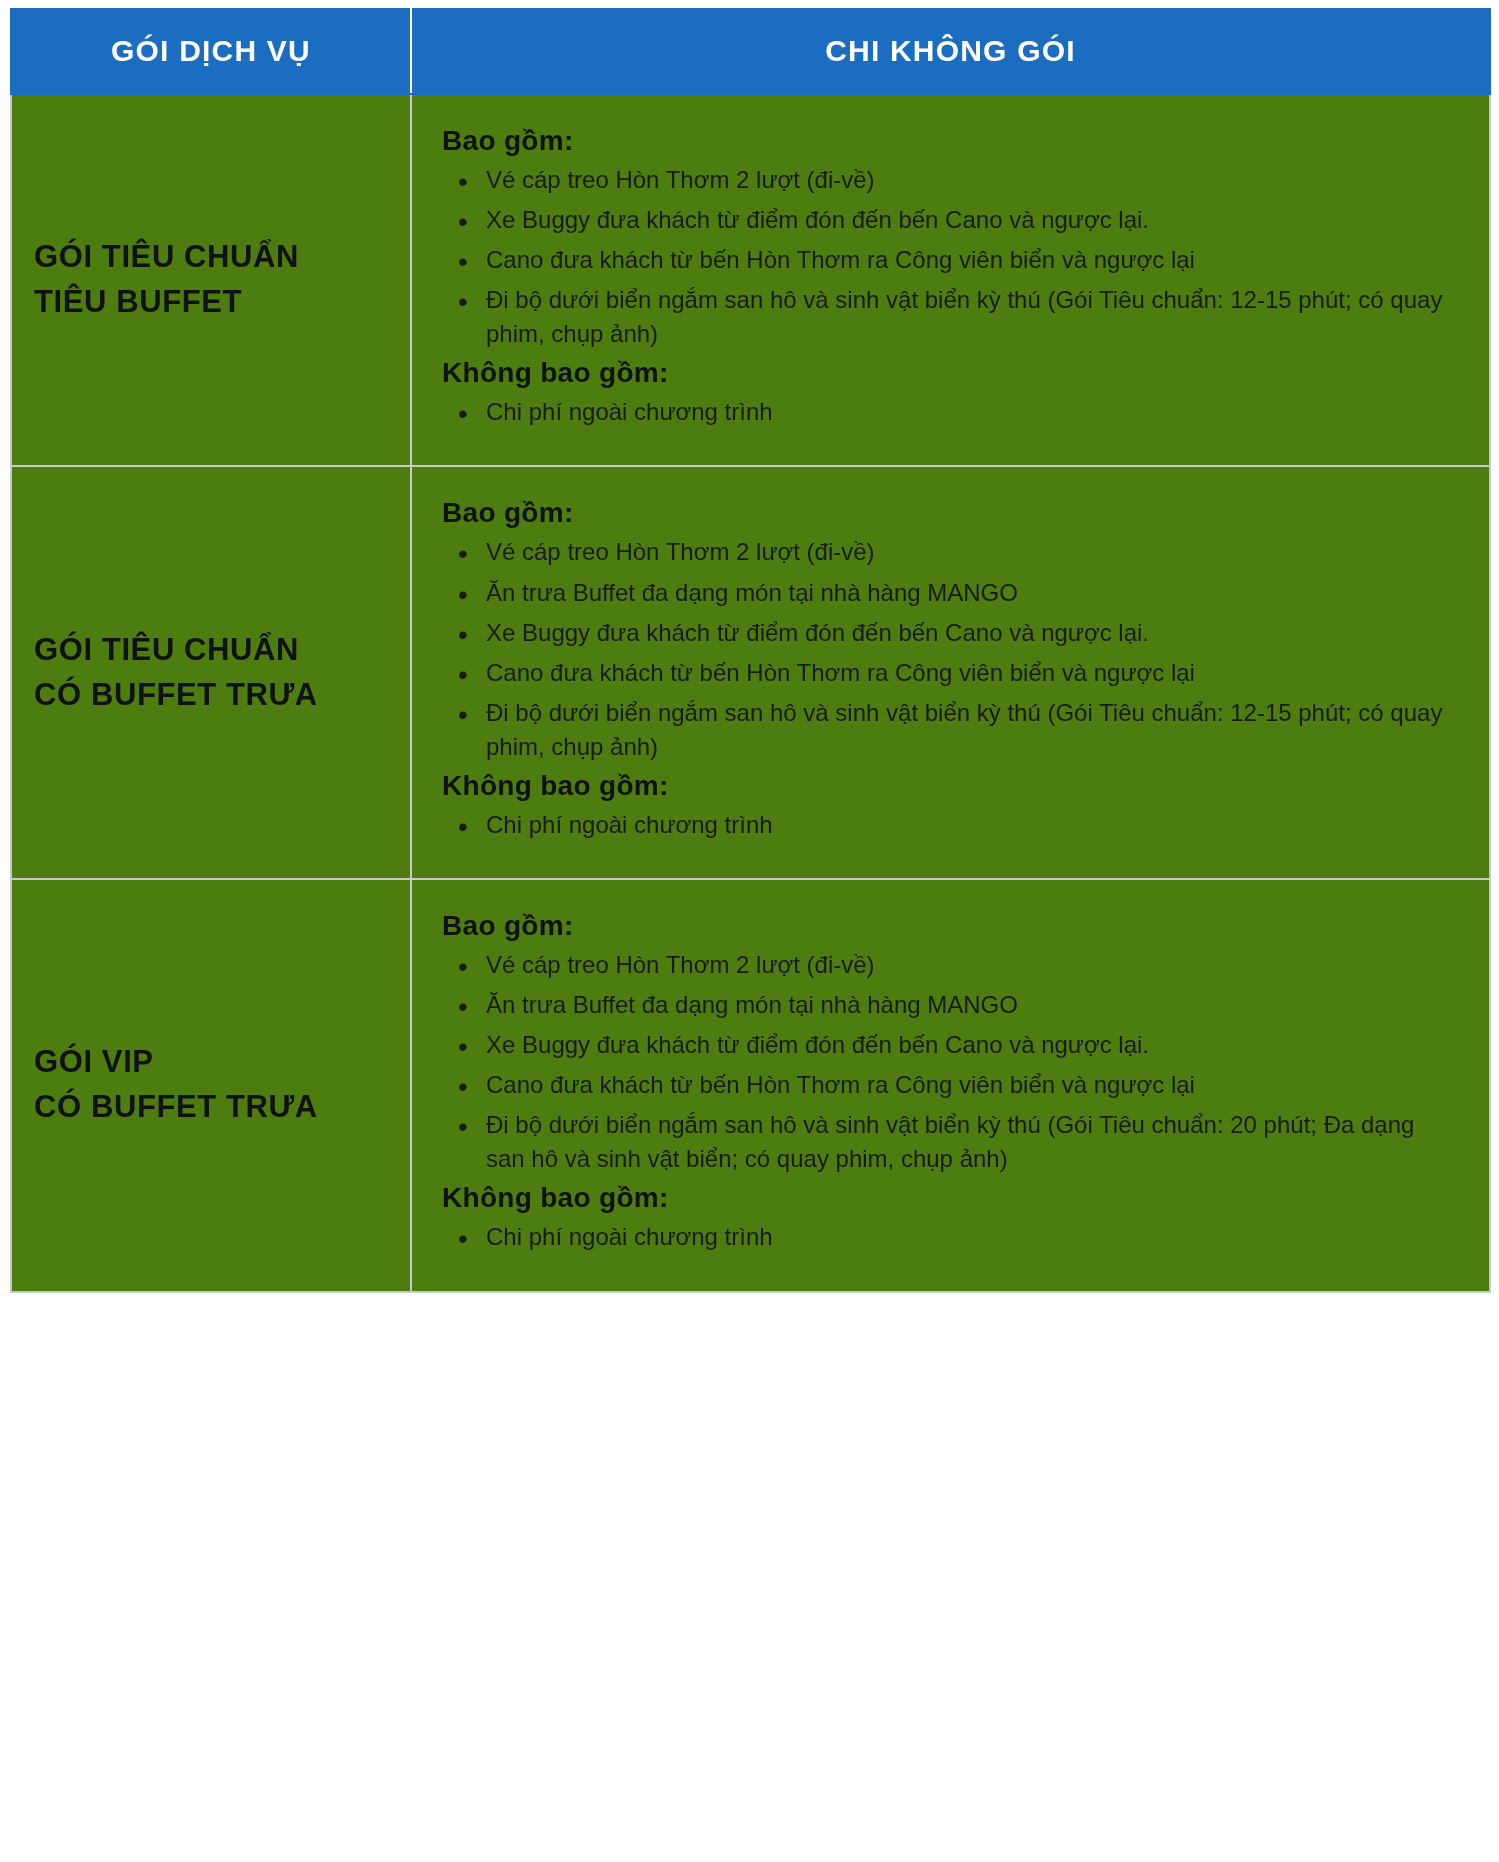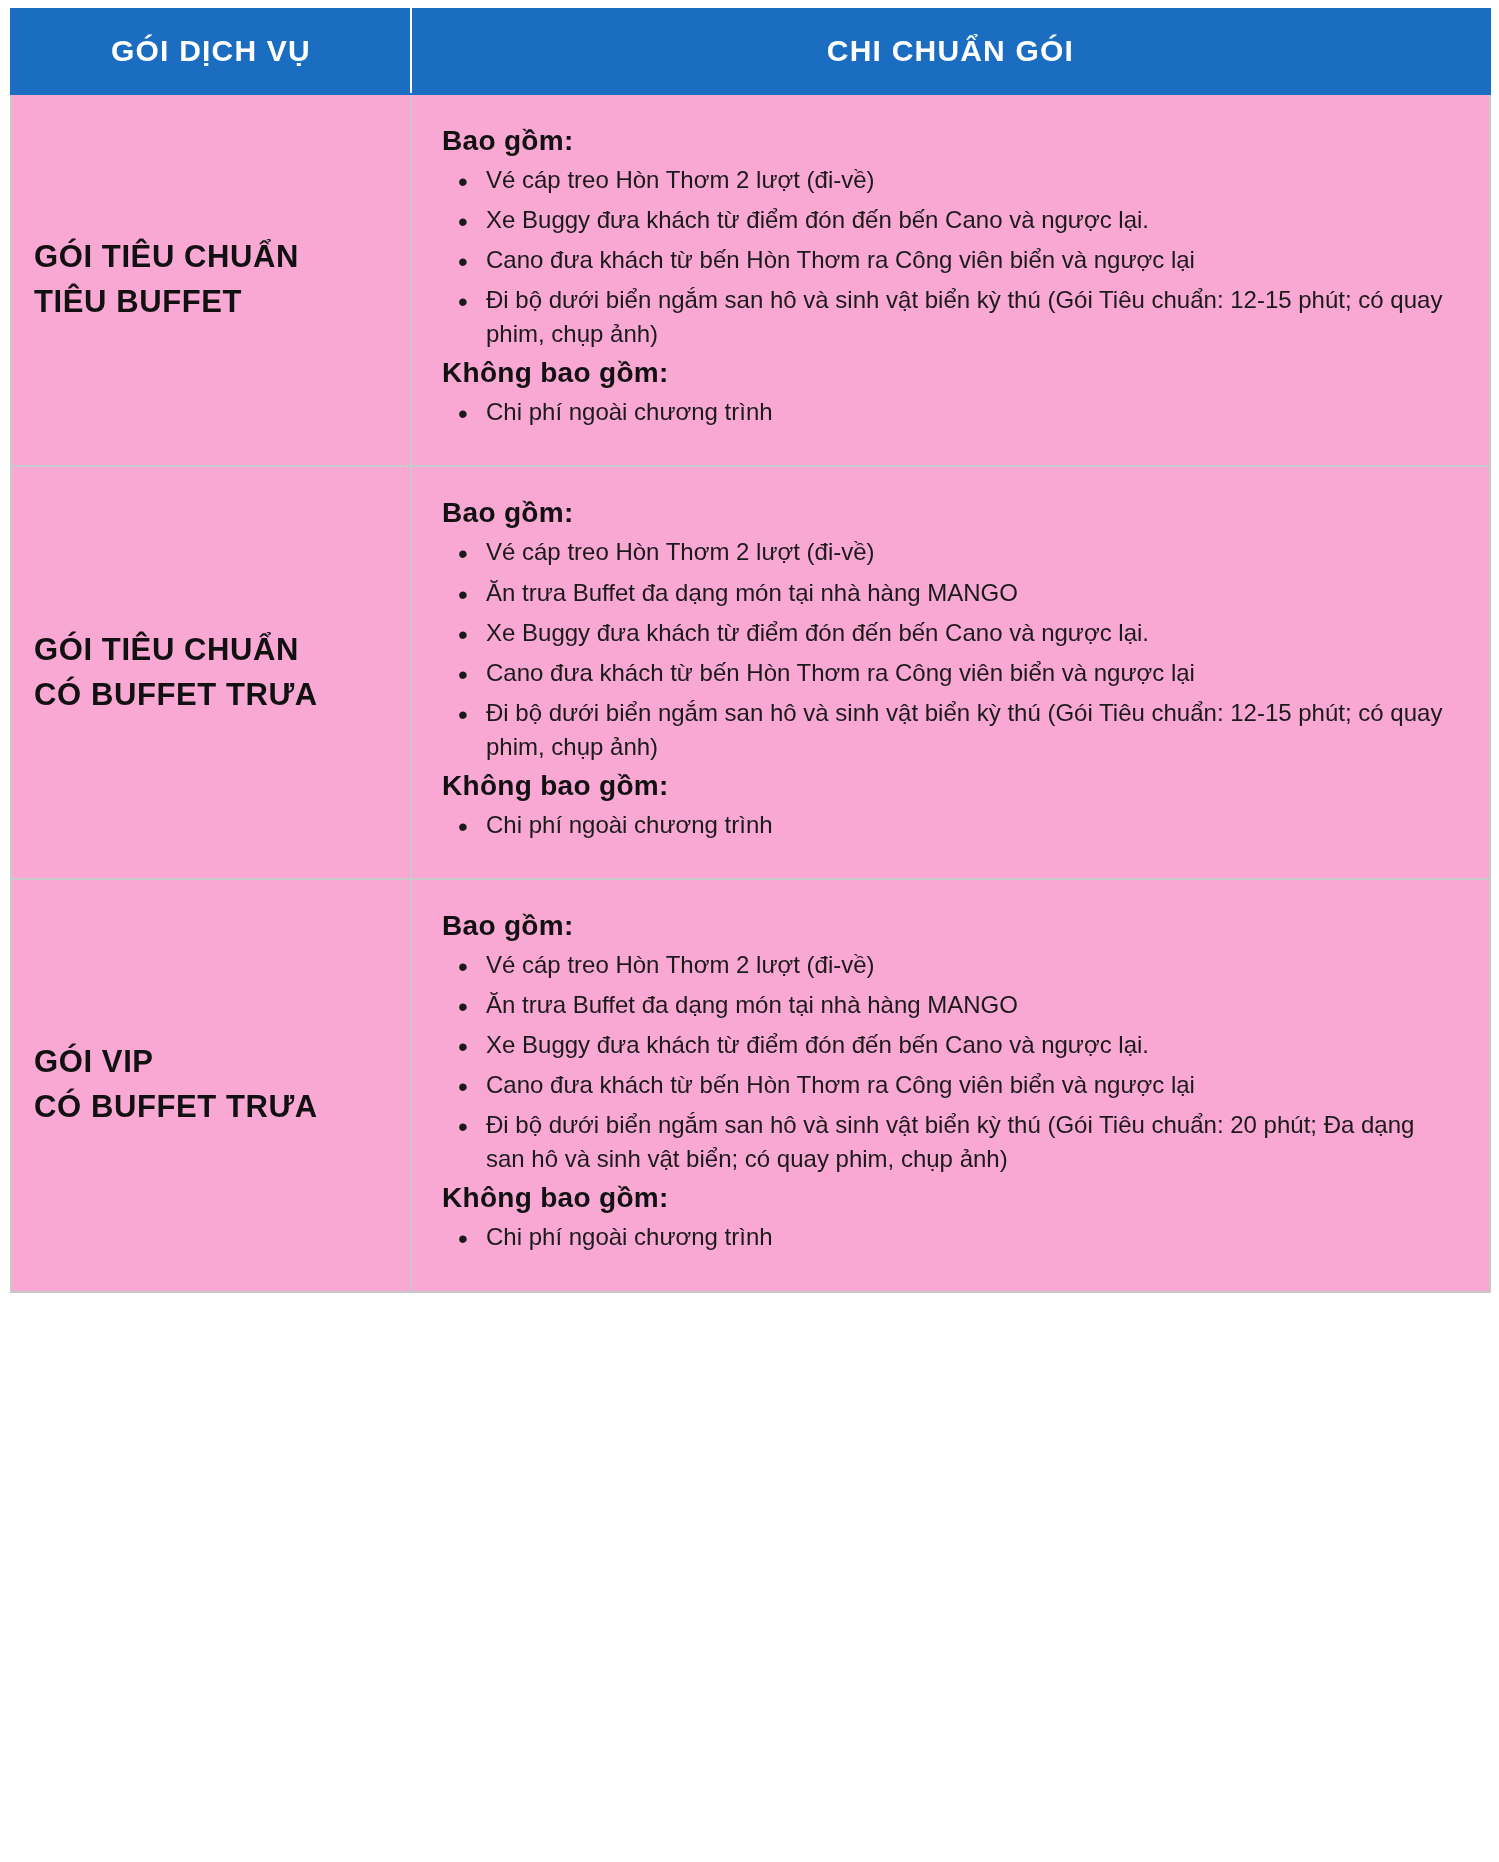--- a/index.html
+++ b/index.html
@@ -35,21 +35,21 @@
     padding: 24px 10px 26px 10px;
     border: 2px solid #1a6dc0;
     vertical-align: middle;
     line-height: 1.1;
   }
   thead th.th-name { border-right: 2px solid #ffffff; }
 
   tbody td {
     border: 2px solid #c9c9c9;
     vertical-align: middle;
-    background: #f9a8d4;
+    background: #4d7c0f;
   }
   tbody td.cell-name {
     padding: 18px 22px;
     font-size: 31px;
     font-weight: bold;
     letter-spacing: 0.6px;
     line-height: 1.45;
     color: #111111;
   }
   tbody td.cell-detail {
@@ -92,21 +92,21 @@
 
 <div class="sheet">
   <table class="pkg-table">
     <colgroup>
       <col class="col-name">
       <col class="col-detail">
     </colgroup>
     <thead>
       <tr>
         <th class="th-name">GÓI DỊCH VỤ</th>
-        <th class="th-detail">CHI CHUẨN GÓI</th>
+        <th class="th-detail">CHI KHÔNG GÓI</th>
       </tr>
     </thead>
     <tbody>
 
       <tr>
         <td class="cell-name">
           <span class="name-line">GÓI TIÊU CHUẨN</span>
           <span class="name-line">TIÊU BUFFET</span>
         </td>
         <td class="cell-detail">

